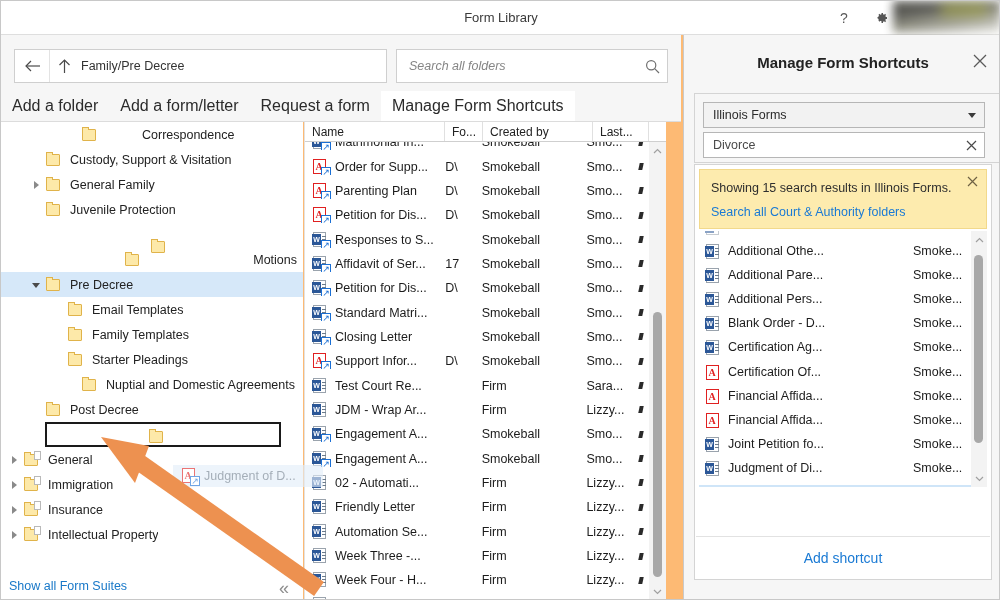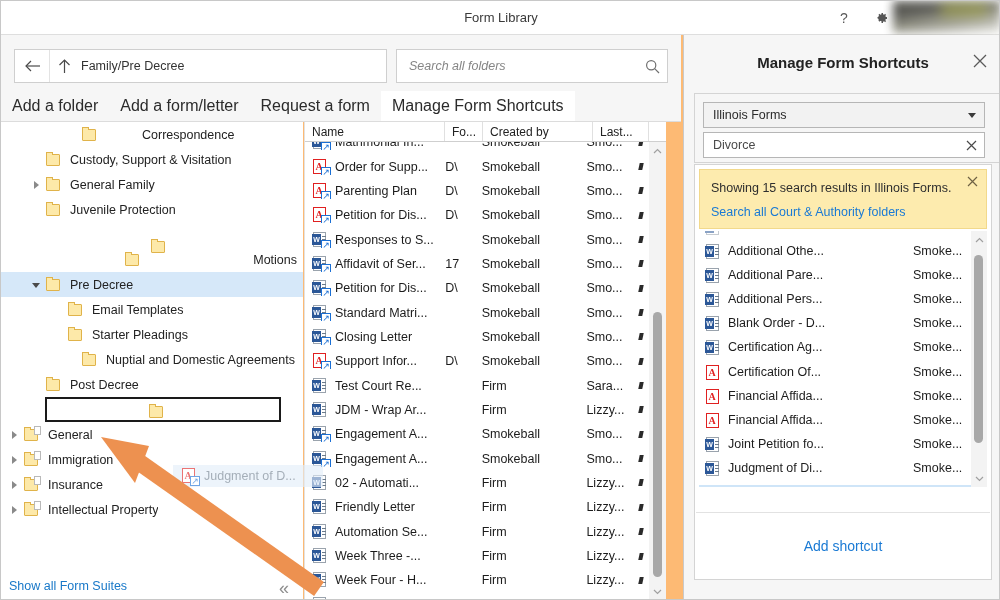--- a/index.html
+++ b/index.html
@@ -275,21 +275,21 @@
   }
   .rrow.sel { background: #cfe5f8; }
   .rrow .rname { flex: 1; white-space: nowrap; overflow: hidden; }
   .rrow .rcre { width: 62px; white-space: nowrap; overflow: hidden; }
   .rrow.clip { opacity: .55; }
 
   .rlist-scroll {
     position: absolute; right: 4px; top: 66px; width: 16px; height: 256px; background: #f3f3f3;
   }
   .rp-addwrap {
-    position: absolute; left: 1px; bottom: 1px; width: 294px; height: 66px;
+    position: absolute; left: 1px; bottom: 1px; width: 294px; height: 42px;
     background: #ffffff; border-top: 1px solid #e2e2e2; box-sizing: border-box;
     display: flex; align-items: center; justify-content: center;
   }
   .add-link { color: #1a7ad4; font-size: 14px; cursor: pointer; }
 
   
   .dragghost {
     position: absolute; left: 172px; top: 464px; width: 150px; height: 22px;
     background: #e3eefa; display: flex; align-items: center;
     font-size: 12.5px; color: #6d7d8d; opacity: .62; pointer-events: none;
@@ -413,20 +413,27 @@
         <span class="fldr">
           <i></i>
         </span>
         <span class="tlabel">Email Templates</span>
       </div>
       <div class="tnode" style="padding-left: 48px;">
         <span class="tw"></span>
         <span class="fldr">
           <i></i>
         </span>
+        <span class="tlabel">Family Templates</span>
+      </div>
+      <div class="tnode" style="padding-left: 48px;">
+        <span class="tw"></span>
+        <span class="fldr">
+          <i></i>
+        </span>
         <span class="tlabel">Starter Pleadings</span>
       </div>
       <div class="tnode" style="padding-left: 26px; margin-left: 36px;">
         <span class="tw"></span>
         <span class="fldr">
           <i></i>
         </span>
         <span class="tlabel">Nuptial and Domestic Agreements</span>
       </div>
       <div class="tnode" style="padding-left: 26px;">

